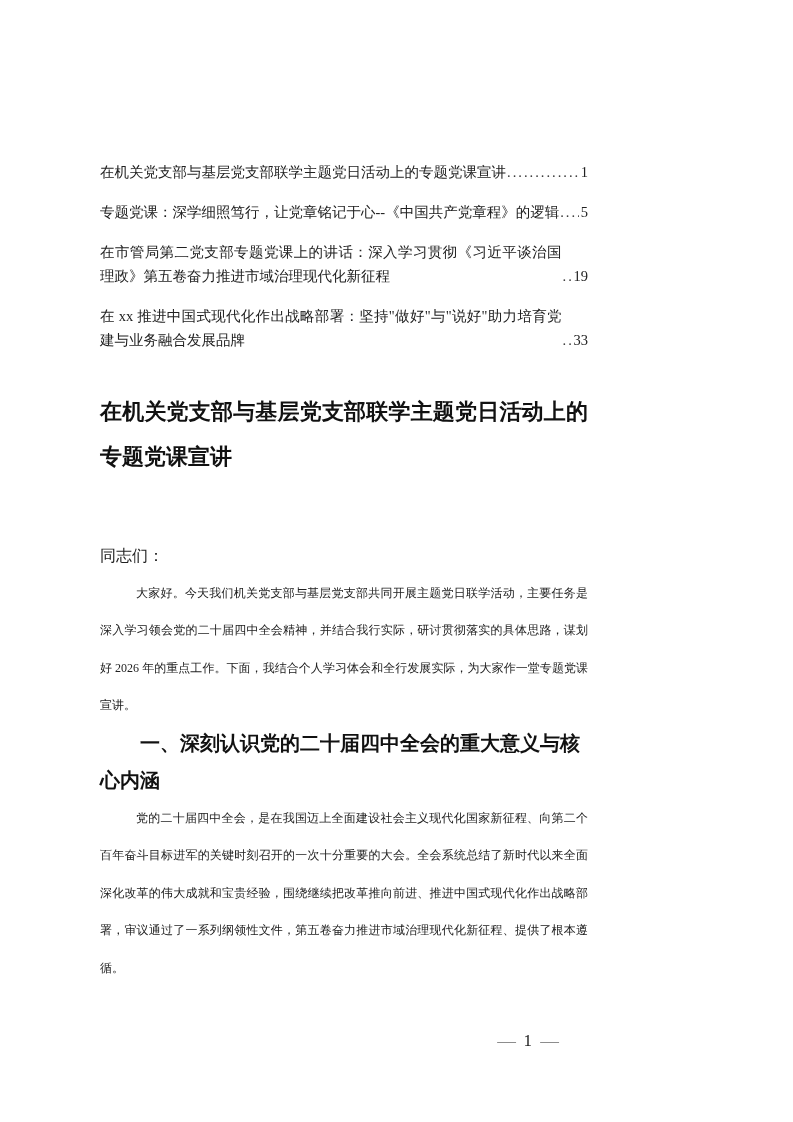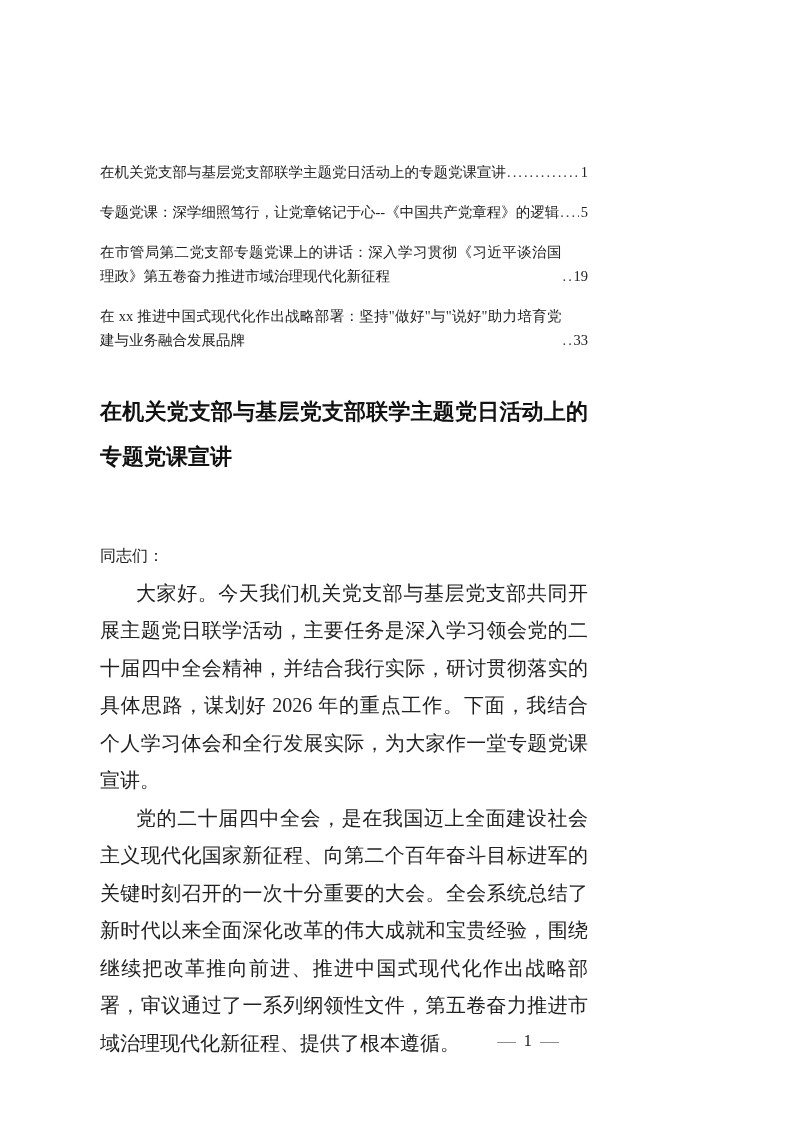--- a/index.html
+++ b/index.html
@@ -60,21 +60,21 @@
   }
 
   
   .salutation {
     margin: 58px 0 0 0;
     font-size: 16px;
     line-height: 37.5px;
   }
   .body-para {
     margin: 0;
-    font-size: 20px;
+    font-size: 12px;
     line-height: 37.5px;
     text-align: justify;
     text-indent: 36px;
   }
   .section-heading {
     margin: 0;
     font-family: "Liberation Sans", "DejaVu Sans", sans-serif;
     font-weight: 700;
     font-size: 20px;
     line-height: 37.5px;
@@ -129,20 +129,21 @@
         <span class="toc-page">33</span>
       </div>
     </nav>
 
     <h1 class="doc-title">在机关党支部与基层党支部联学主题党日活动上的专题党课宣讲</h1>
 
     <p class="salutation">同志们：</p>
 
     <p class="body-para">大家好。今天我们机关党支部与基层党支部共同开展主题党日联学活动，主要任务是深入学习领会党的二十届四中全会精神，并结合我行实际，研讨贯彻落实的具体思路，谋划好 2026 年的重点工作。下面，我结合个人学习体会和全行发展实际，为大家作一堂专题党课宣讲。</p>
 
+    <h2 class="section-heading">一、深刻认识党的二十届四中全会的重大意义与核心内涵</h2>
 
     <p class="body-para">党的二十届四中全会，是在我国迈上全面建设社会主义现代化国家新征程、向第二个百年奋斗目标进军的关键时刻召开的一次十分重要的大会。全会系统总结了新时代以来全面深化改革的伟大成就和宝贵经验，围绕继续把改革推向前进、推进中国式现代化作出战略部署，审议通过了一系列纲领性文件，第五卷奋力推进市域治理现代化新征程、提供了根本遵循。</p>
 
   </div>
 
   <div class="footer">
     <span class="dash">—</span>
     <span class="pagenum">1</span>
     <span class="dash">—</span>
   </div>

